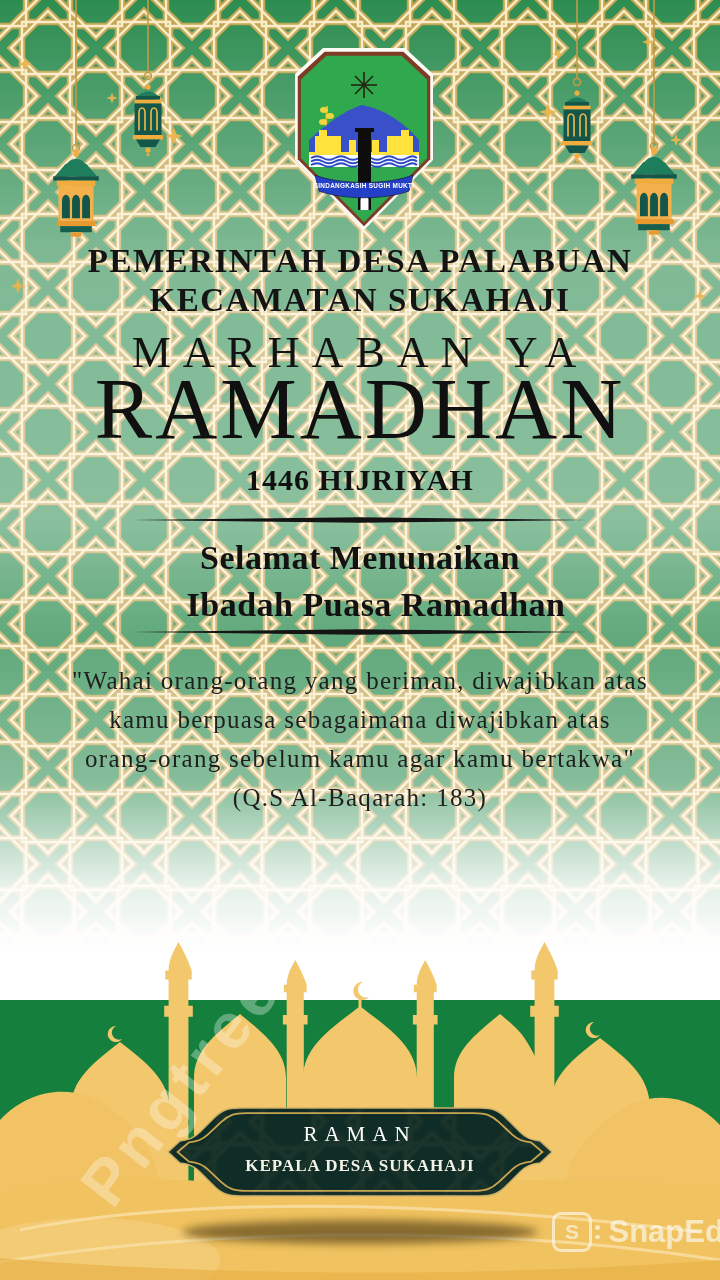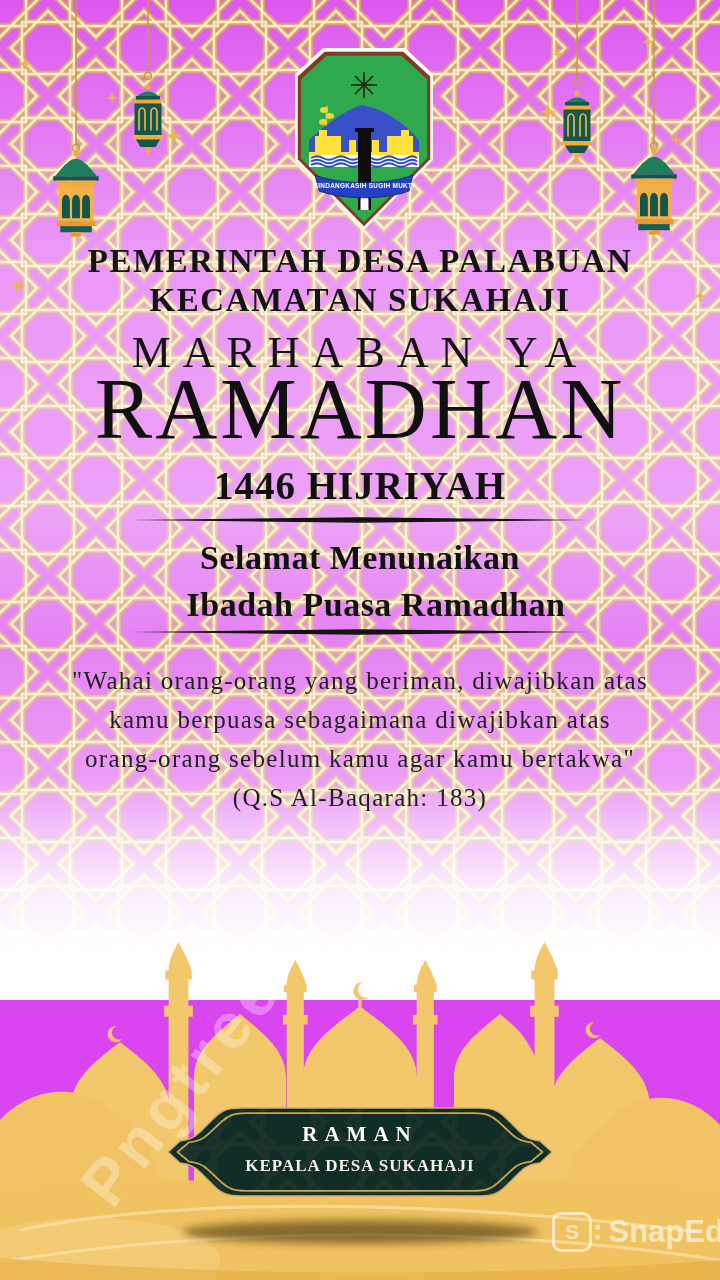--- a/index.html
+++ b/index.html
@@ -1,26 +1,26 @@
 <!DOCTYPE html>
 <html><head>
 <meta charset="utf-8">
 <style>
   html,body{margin:0;padding:0;background:#ffffff;}
-  .canvas{position:relative;width:720px;height:1280px;overflow:hidden;background:#d946ef;
+  .canvas{position:relative;width:720px;height:1280px;overflow:hidden;background:#15803d;
           font-family:"Liberation Serif","DejaVu Serif",serif;}
   .abs{position:absolute;}
   .ctr{left:0;right:0;text-align:center;}
   .hdr{font-weight:700;color:#141414;font-size:33px;letter-spacing:1.5px;line-height:38px;}
   .pre-title{font-size:44px;letter-spacing:12px;color:#131313;font-weight:400;}
   .main-title{font-size:86px;letter-spacing:3px;color:#101010;font-weight:400;line-height:1;font-family:Liberation Serif, serif;}
-  .year{font-size:39px;font-weight:700;letter-spacing:1px;color:#111;}
+  .year{font-size:30px;font-weight:700;letter-spacing:1px;color:#111;}
   .greet{font-size:34px;font-weight:700;color:#121212;letter-spacing:0.5px;text-align:center;}
   .quote-line{font-size:25px;color:#1f1f1f;letter-spacing:1.3px;height:39px;line-height:39px;}
-  .plaque-name{font-size:21px;font-weight:700;letter-spacing:7px;color:#ffffff;}
+  .plaque-name{font-size:21px;font-weight:400;letter-spacing:7px;color:#ffffff;}
   .plaque-title{font-size:17px;font-weight:700;letter-spacing:1px;color:#f5f2e8;}
   .pngtree-wm{font-family:"Liberation Sans","DejaVu Sans",sans-serif;font-weight:700;
               font-size:64px;letter-spacing:6px;color:rgba(255,255,255,0.32);
               transform:rotate(-52deg);transform-origin:left center;}
   .snapedit{display:flex;align-items:center;gap:9px;opacity:0.6;}
   .se-box{width:34px;height:34px;border:3.5px solid #ffffff;border-radius:9px;
           display:flex;align-items:center;justify-content:center;
           font-family:"Liberation Sans",sans-serif;font-weight:700;font-size:21px;color:#ffffff;}
   .se-dots{display:flex;flex-direction:column;gap:5px;margin-left:-6px;}
   .se-dot{width:4.5px;height:4.5px;border-radius:50%;background:#ffffff;}

